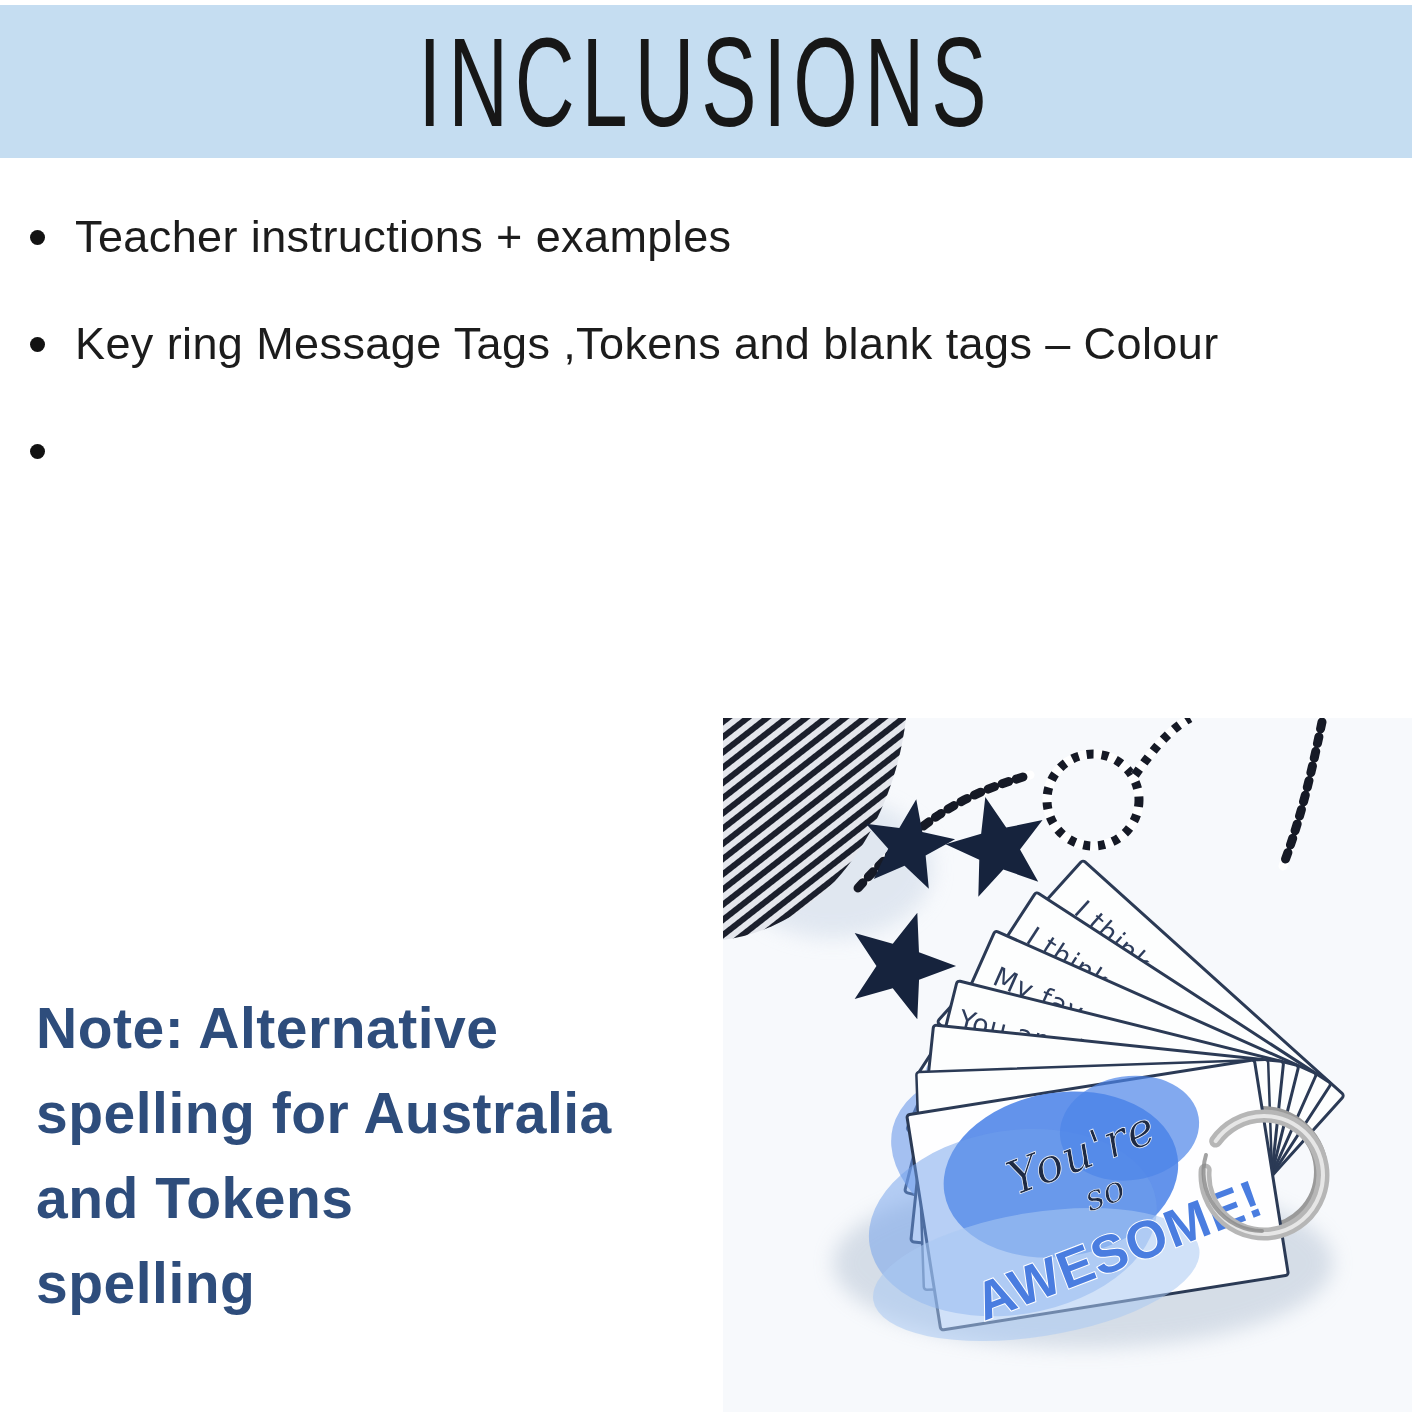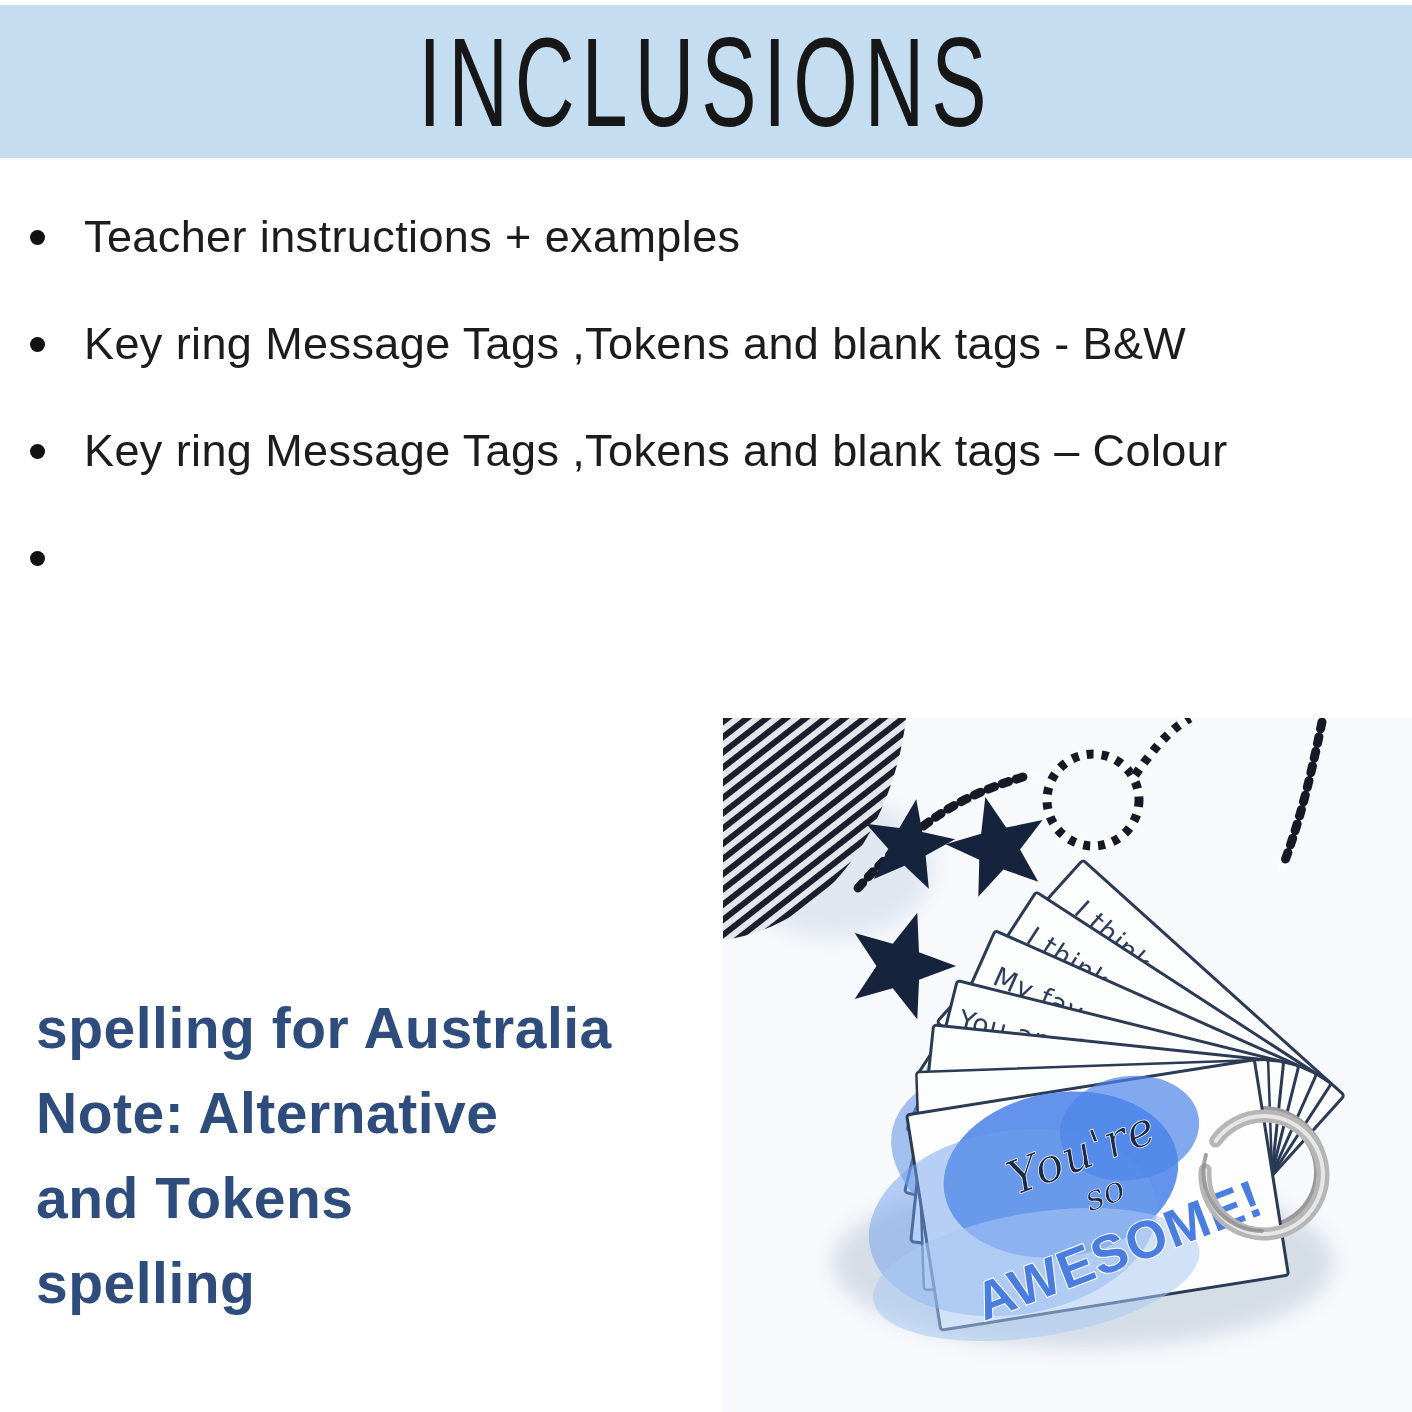--- a/index.html
+++ b/index.html
@@ -14,21 +14,21 @@
   }
   .banner h1{
     margin:0;font-weight:400;font-size:122px;letter-spacing:10px;color:#171717;
     transform:scale(0.68,1.04);transform-origin:center;
     font-family:"Liberation Sans", sans-serif;
   }
   
   .inclusions{position:absolute;top:212px;left:24px;right:8px;margin:0;padding:0;list-style:none;}
   .inclusions li{display:flex;align-items:flex-start;margin-bottom:58px;}
   .dot{flex:none;width:15px;height:15px;border-radius:50%;background:#121212;margin:18px 30px 0 6px;}
-  .itxt{font-size:45px;line-height:49px;color:#1c1c1c;letter-spacing:0.4px;white-space:nowrap;margin-left:9px;}
+  .itxt{font-size:45px;line-height:49px;color:#1c1c1c;letter-spacing:0.4px;white-space:nowrap;}
   
   .note{
     position:absolute;left:36px;top:986px;color:#2e4d7c;font-weight:bold;
     font-size:57px;line-height:85px;letter-spacing:0.5px;
   }
   
   .photo{position:absolute;left:723px;top:718px;width:689px;height:694px;margin:0;}
   .photo svg{display:block;}
   text.hand{font-family:"DejaVu Sans", sans-serif;font-size:27px;fill:#2e3d5c;letter-spacing:1px;}
   text.script{font-family:"DejaVu Serif", serif;font-style:italic;font-size:47px;fill:#1e2a44;
@@ -47,34 +47,30 @@
     <h1>INCLUSIONS</h1>
   </header>
 
   <ul class="inclusions">
     <li>
       <span class="dot"></span>
       <span class="itxt">Teacher instructions + examples</span>
     </li>
     <li>
       <span class="dot"></span>
-      <span class="itxt">Key ring Message Tags ,Tokens and blank tags - B&amp;W</span>
-    </li>
-    <li>
-      <span class="dot"></span>
       <span class="itxt">Key ring Message Tags ,Tokens and blank tags – Colour</span>
     </li>
     <li>
       <span class="dot"></span>
     </li>
   </ul>
 
   <div class="note">
+    <div>Note: Alternative</div>
     <div>spelling for Australia</div>
-    <div>Note: Alternative</div>
     <div>and Tokens</div>
     <div>spelling</div>
   </div>
 
   <figure class="photo">
     <svg width="689" height="694" viewBox="0 0 689 694" xmlns="http://www.w3.org/2000/svg">
       <defs>
         <pattern id="tw" patternUnits="userSpaceOnUse" width="12" height="12" patternTransform="rotate(52)">
           <rect width="12" height="12" fill="#f2f4f8"></rect>
           <rect width="6" height="12" fill="#181c28"></rect>

